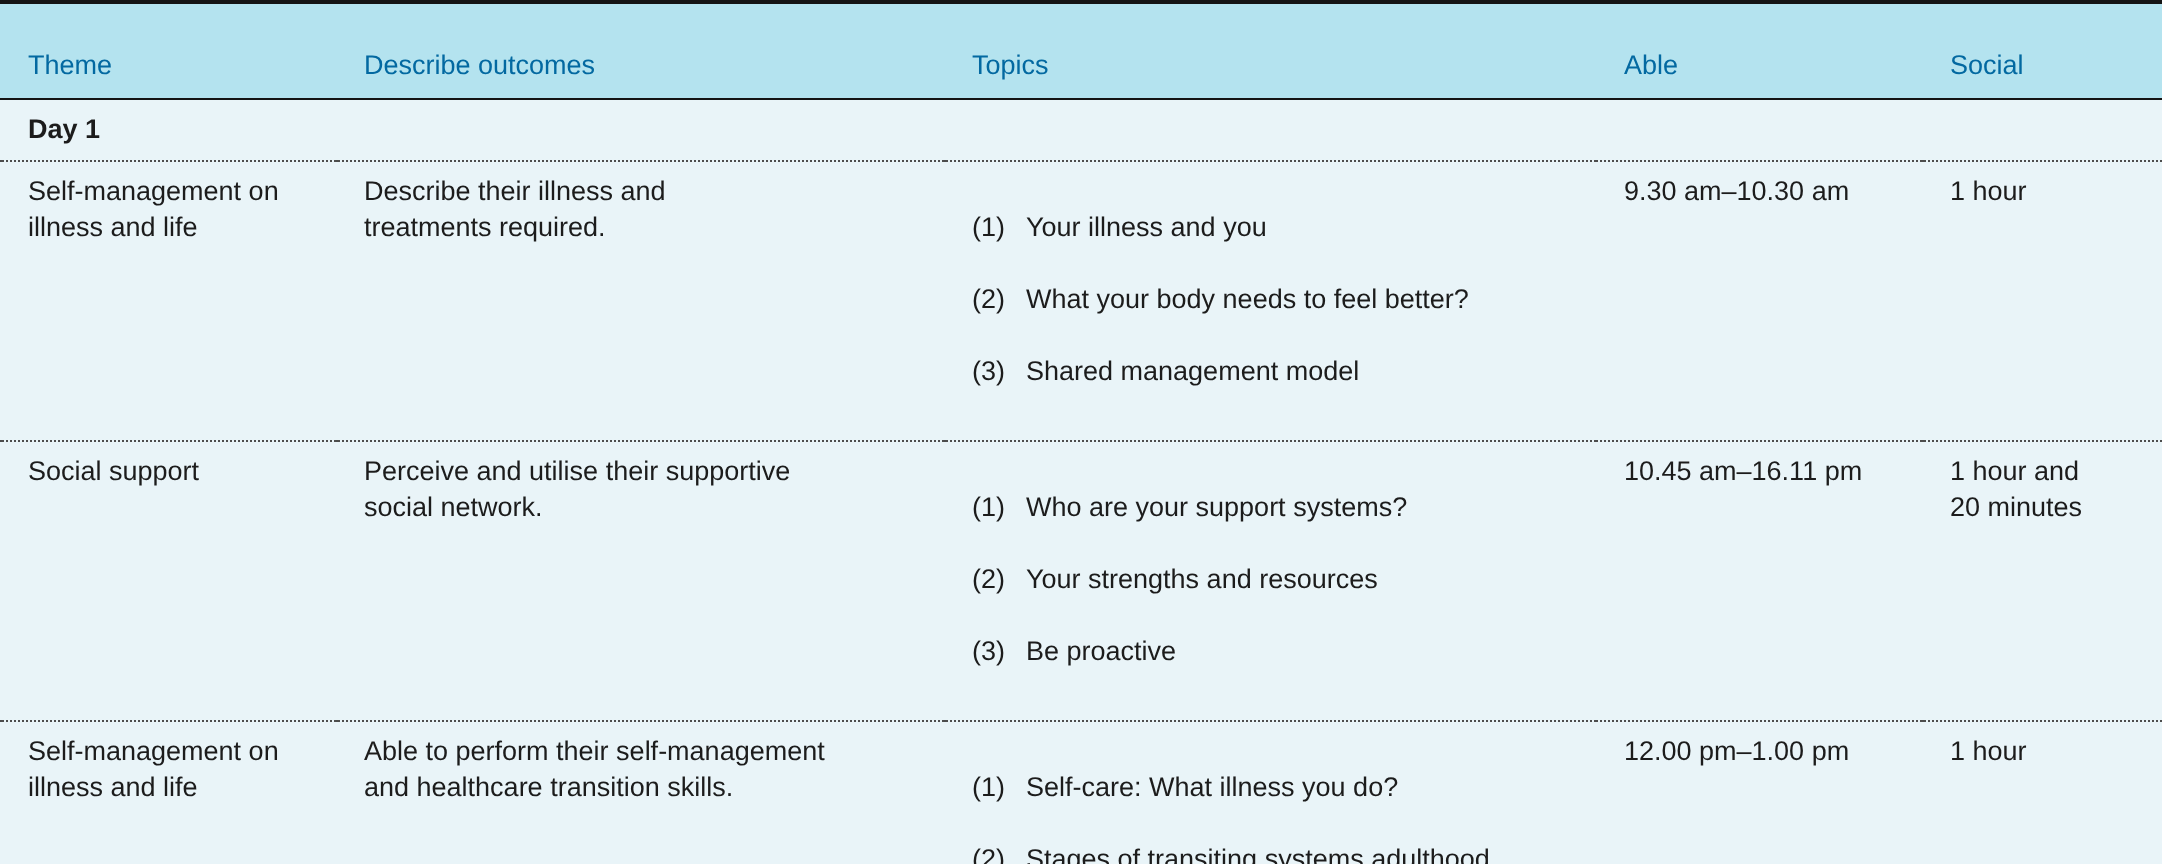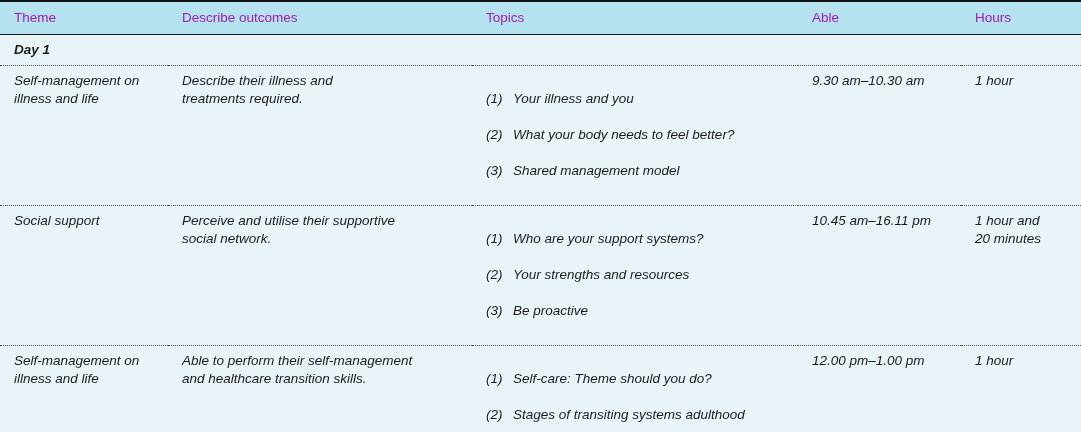--- a/index.html
+++ b/index.html
@@ -27,31 +27,30 @@
   col.c-outcomes{width:304px;}
   col.c-topics{width:326px;}
   col.c-time{width:163px;}
   col.c-hours{width:120px;}
 
   thead th{
     background:var(--header_bg,#b4e3ef);
     border-bottom:1.5px solid var(--rule_dark,#141414);
     font-weight:400;
     text-align:left;
-    padding:7px 4px 7px 14px;
+    padding:22px 4px 7px 14px;
     height:30px;
     vertical-align:middle;
-    color:#a21caf;
+    color:#0369a1;
   }
   tbody td{
     background:var(--body_bg,#e9f4f8);
     vertical-align:top;
     padding:6px 4px 7px 14px;
     white-space:pre-line;
-    font-style:italic;
   }
   tbody tr td{border-top:1px dotted #4d4d4d;}
   tbody tr.section-row:first-child td{border-top:none;}
   tr.section-row td{
     font-weight:700;
     padding:6px 4px 6px 14px;
     white-space:nowrap;
   }
   td.time-cell{white-space:nowrap;}
   .topic{
@@ -77,21 +76,21 @@
       <col class="c-topics">
       <col class="c-time">
       <col class="c-hours">
   </colgroup>
   <thead>
     <tr>
       <th>Theme</th>
       <th>Describe outcomes</th>
       <th>Topics</th>
       <th>Able</th>
-      <th>Hours</th>
+      <th>Social</th>
     </tr>
   </thead>
   <tbody>
 
     <tr class="section-row">
       <td colspan="5">Day 1</td>
     </tr>
 
     <tr class="data-row">
       <td class="theme-cell">Self-management on
@@ -140,21 +139,21 @@
     </tr>
 
     <tr class="data-row">
       <td class="theme-cell">Self-management on
 illness and life</td>
       <td class="outcomes-cell">Able to perform their self-management
 and healthcare transition skills.</td>
       <td class="topics-cell">
         <div class="topic">
           <span class="tnum">(1)</span>
-          <span class="ttext">Self-care: Theme should you do?</span>
+          <span class="ttext">Self-care: What illness you do?</span>
         </div>
         <div class="topic">
           <span class="tnum">(2)</span>
           <span class="ttext">Stages of transiting systems adulthood</span>
         </div>
       </td>
       <td class="time-cell">12.00 pm–1.00 pm</td>
       <td class="hours-cell">1 hour</td>
     </tr>
 

